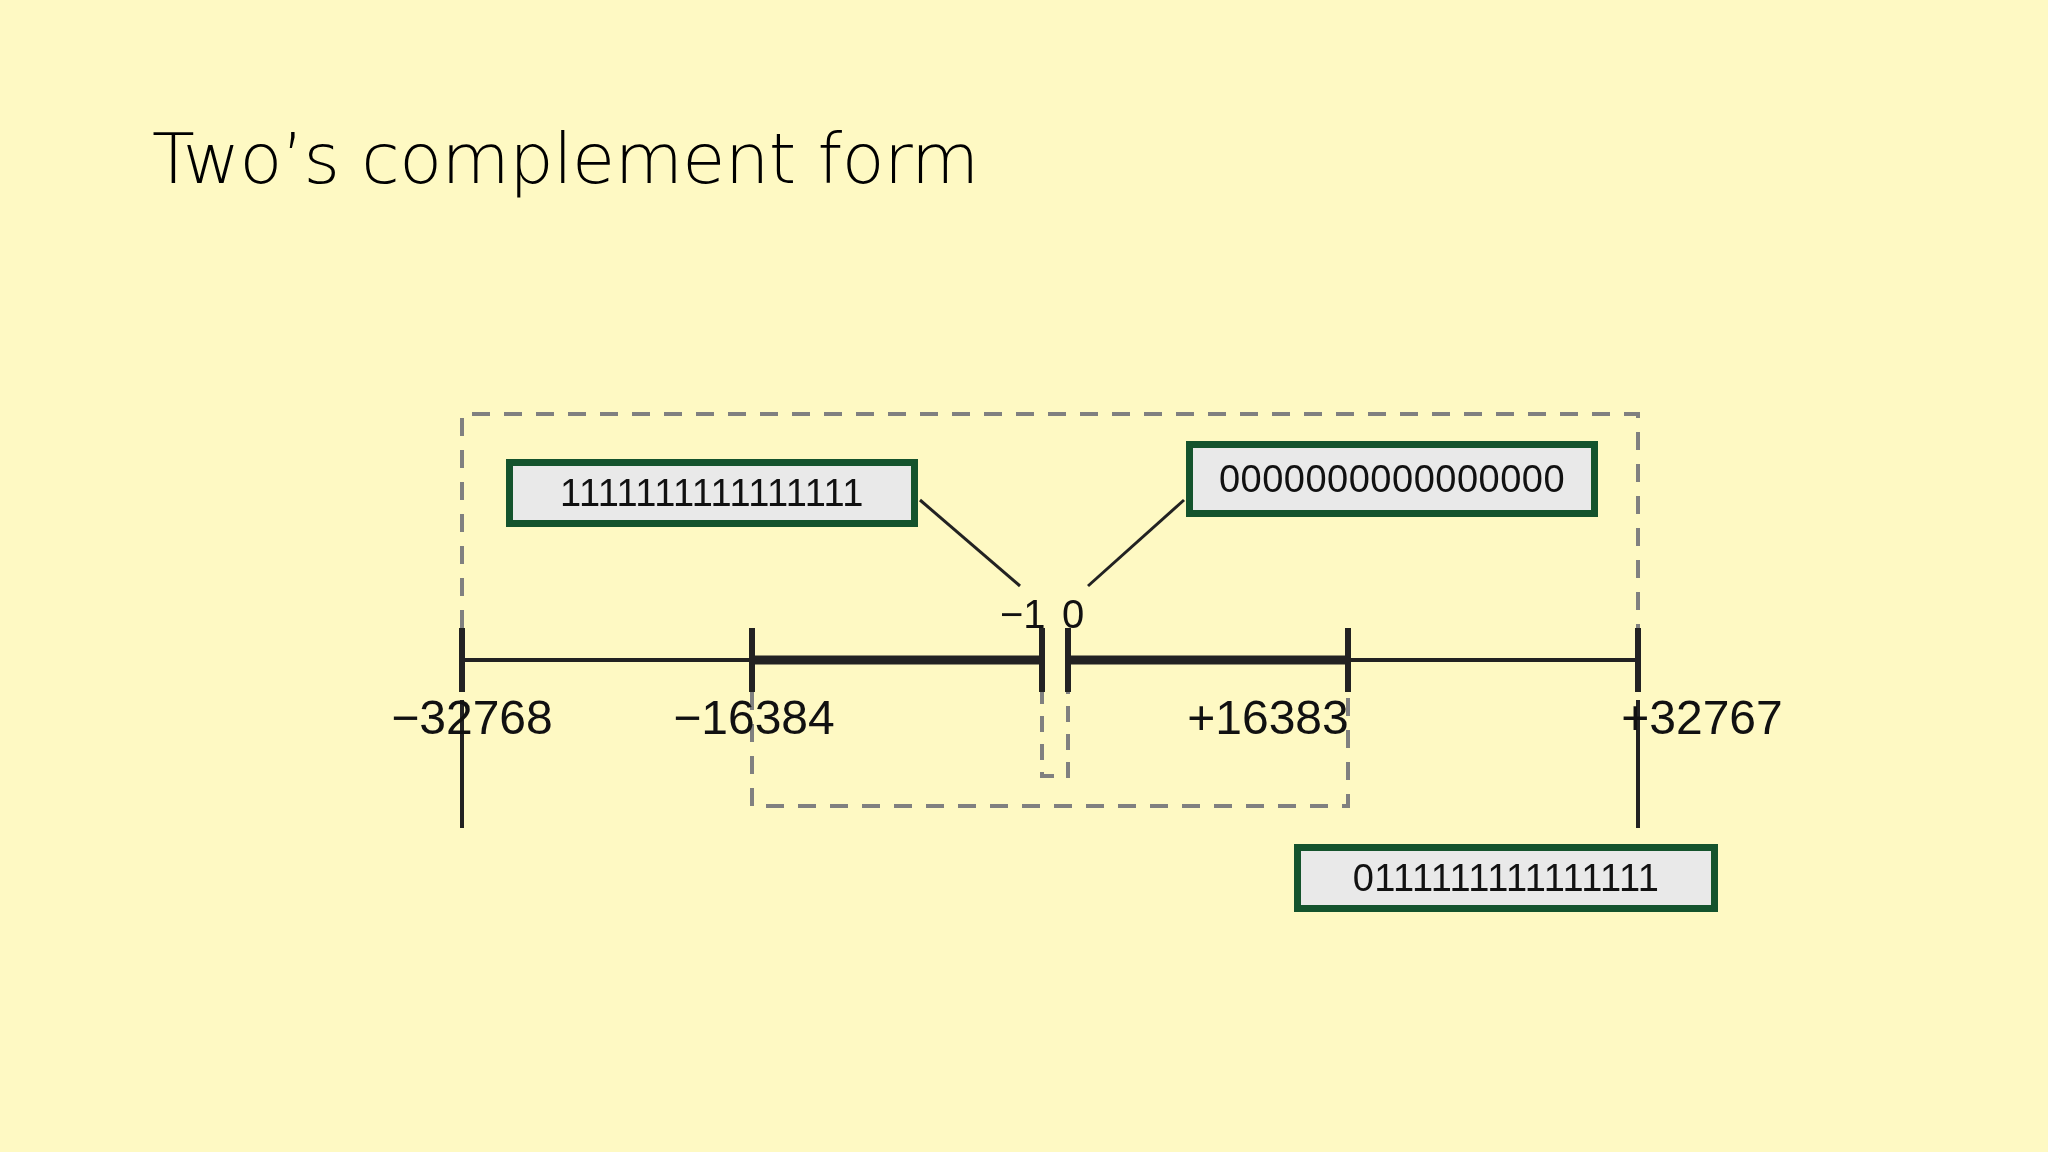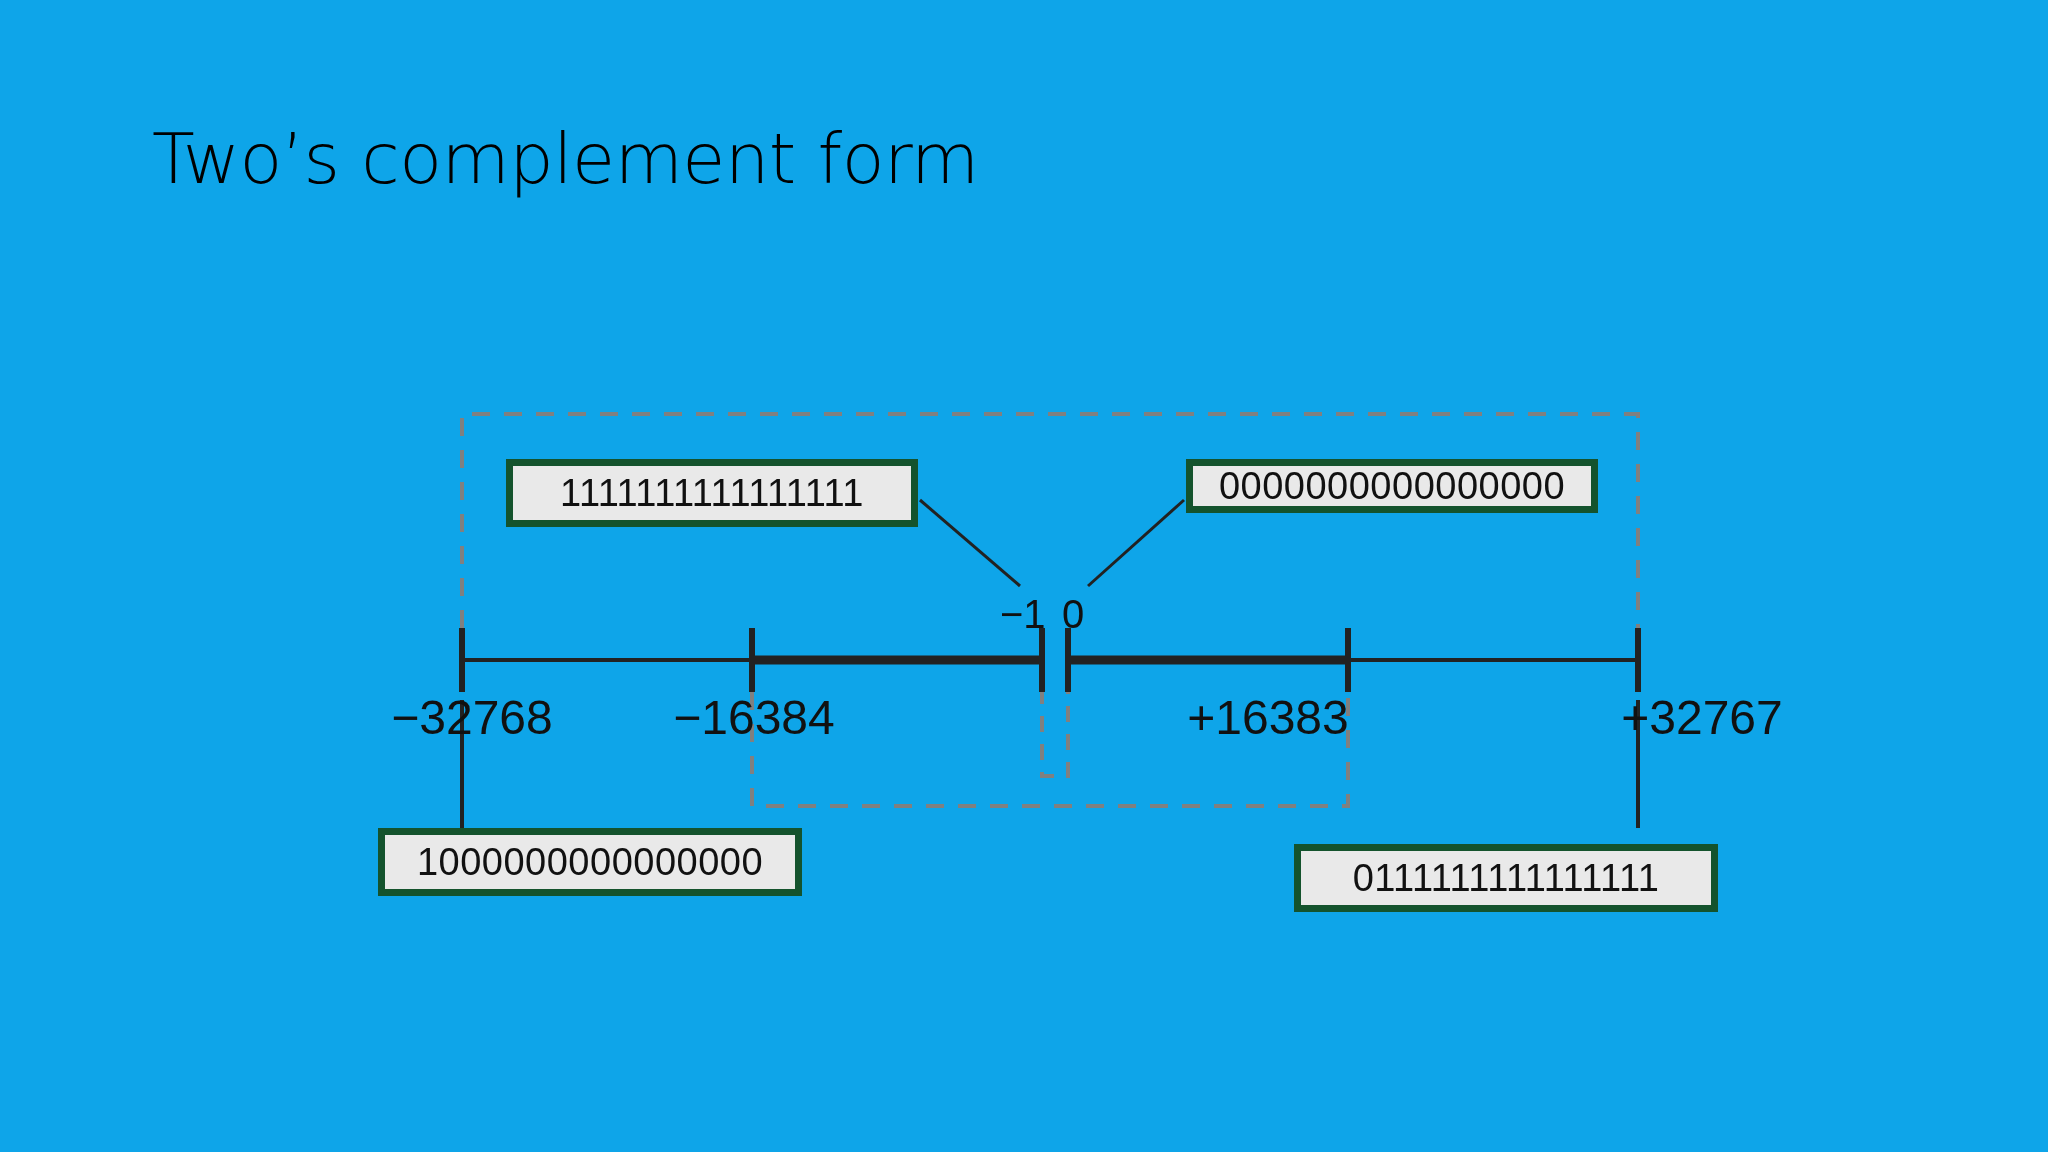--- a/index.html
+++ b/index.html
@@ -6,21 +6,21 @@
   html, body {
     margin: 0; padding: 0;
     width: 2048px; height: 1152px;
     background: #ffffff;
     font-family: "Liberation Sans", sans-serif;
     overflow: hidden;
   }
   #slide {
     position: relative;
     width: 2048px; height: 1152px;
-    background: #0ea5e9;
+    background: #fef9c3;
   }
   #slide-title {
     position: absolute;
     left: 152px;
     top: 118px;
     font-size: 70px;
     font-weight: 300;
     color: #000000;
     letter-spacing: -0.5px;
     white-space: nowrap;
@@ -39,21 +39,21 @@
     display: flex;
     align-items: center;
     justify-content: center;
     font-family: "Liberation Sans", sans-serif;
     font-size: 38px;
     color: #111111;
     letter-spacing: 0.5px;
     white-space: nowrap;
   }
   #box-neg1  { left: 506px;  top: 459px; width: 412px;  height: 68px; }
-  #box-zero  { left: 1186px; top: 459px; width: 412px;  height: 54px; }
+  #box-zero  { left: 1186px; top: 441px; width: 412px;  height: 76px; }
   #box-min   { left: 378px;  top: 828px; width: 424px;  height: 68px; }
   #box-max   { left: 1294px; top: 828px; width: 424px;  height: 68px; margin-top: 16px; }
 
   .axis-label {
     position: absolute;
     font-family: "Liberation Sans", sans-serif;
     font-size: 48px;
     color: #111111;
     white-space: nowrap;
     text-align: center;
@@ -106,21 +106,20 @@
     <line x1="1184" y1="500" x2="1088" y2="586" stroke="#222222" stroke-width="3"></line>
 
     <line x1="462" y1="700" x2="462" y2="828" stroke="#222222" stroke-width="4"></line>
     <line x1="1638" y1="700" x2="1638" y2="828" stroke="#222222" stroke-width="4"></line>
   </svg>
 
   <div class="bitbox" id="box-neg1">1111111111111111</div>
 
   <div class="bitbox" id="box-zero">0000000000000000</div>
 
-  <div class="bitbox" id="box-min">1000000000000000</div>
 
   <div class="bitbox" id="box-max">0111111111111111</div>
 
   <div class="axis-label" id="lbl-neg32768">−32768</div>
 
   <div class="axis-label" id="lbl-neg16384">−16384</div>
 
   <div class="axis-label" id="lbl-pos16383">+16383</div>
 
   <div class="axis-label" id="lbl-pos32767">+32767</div>

